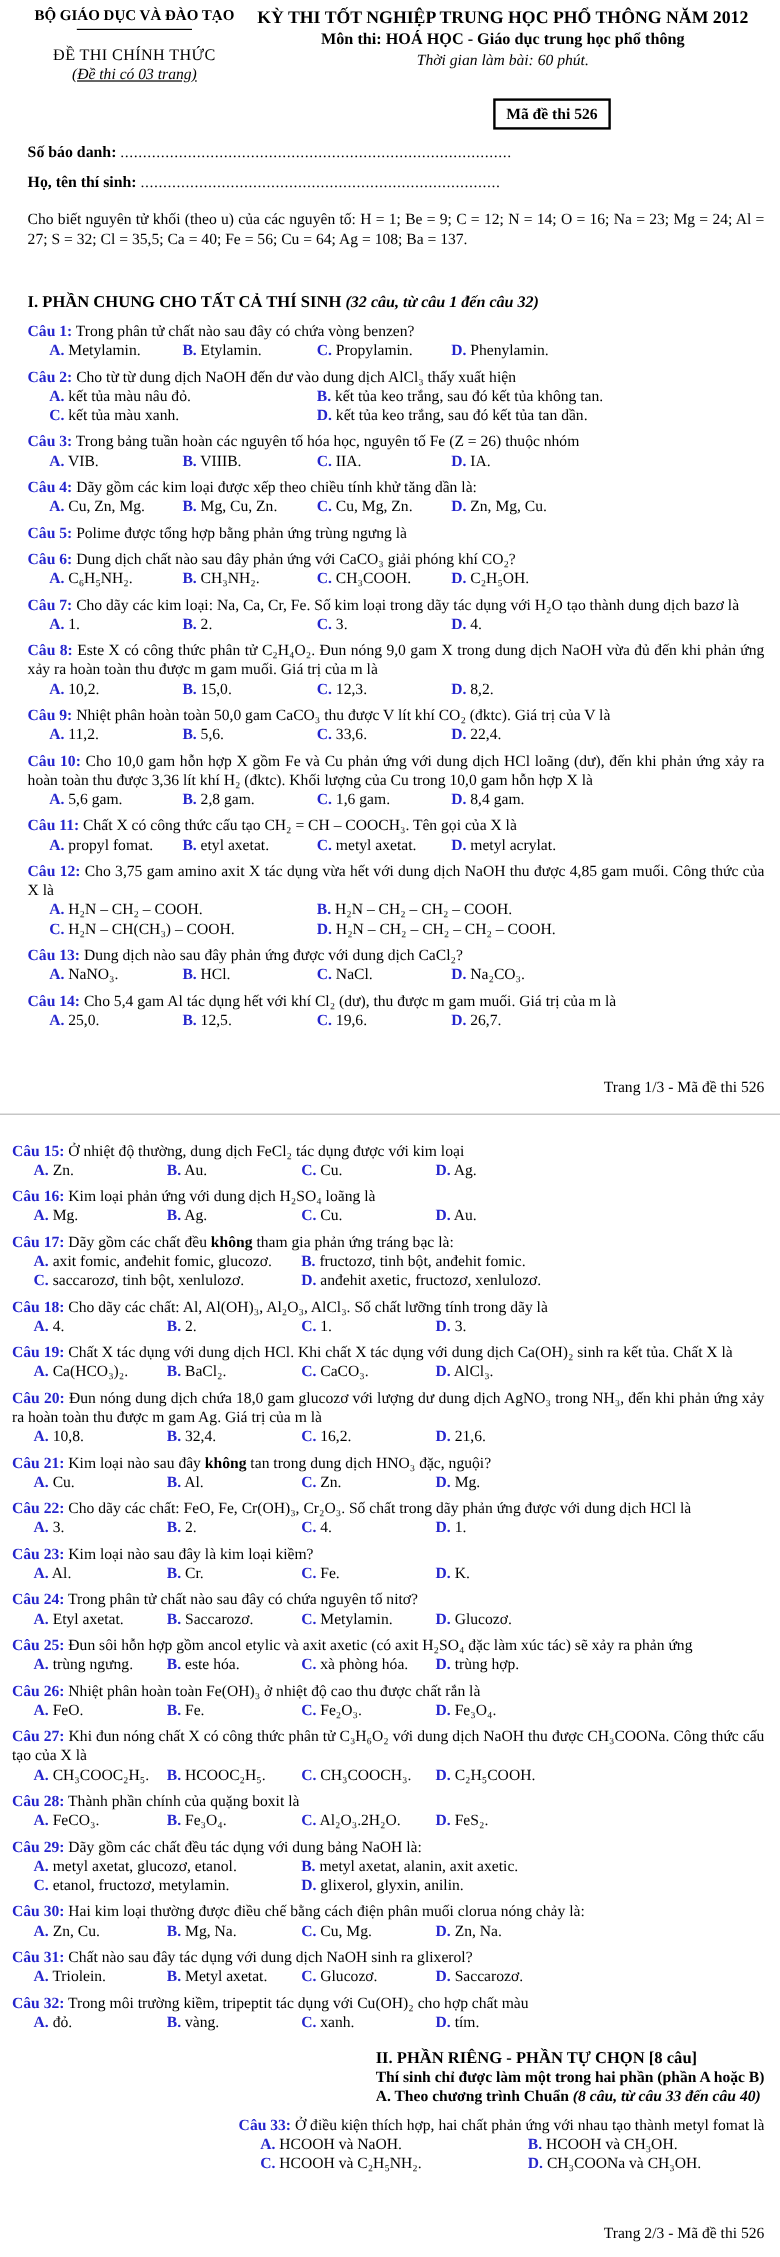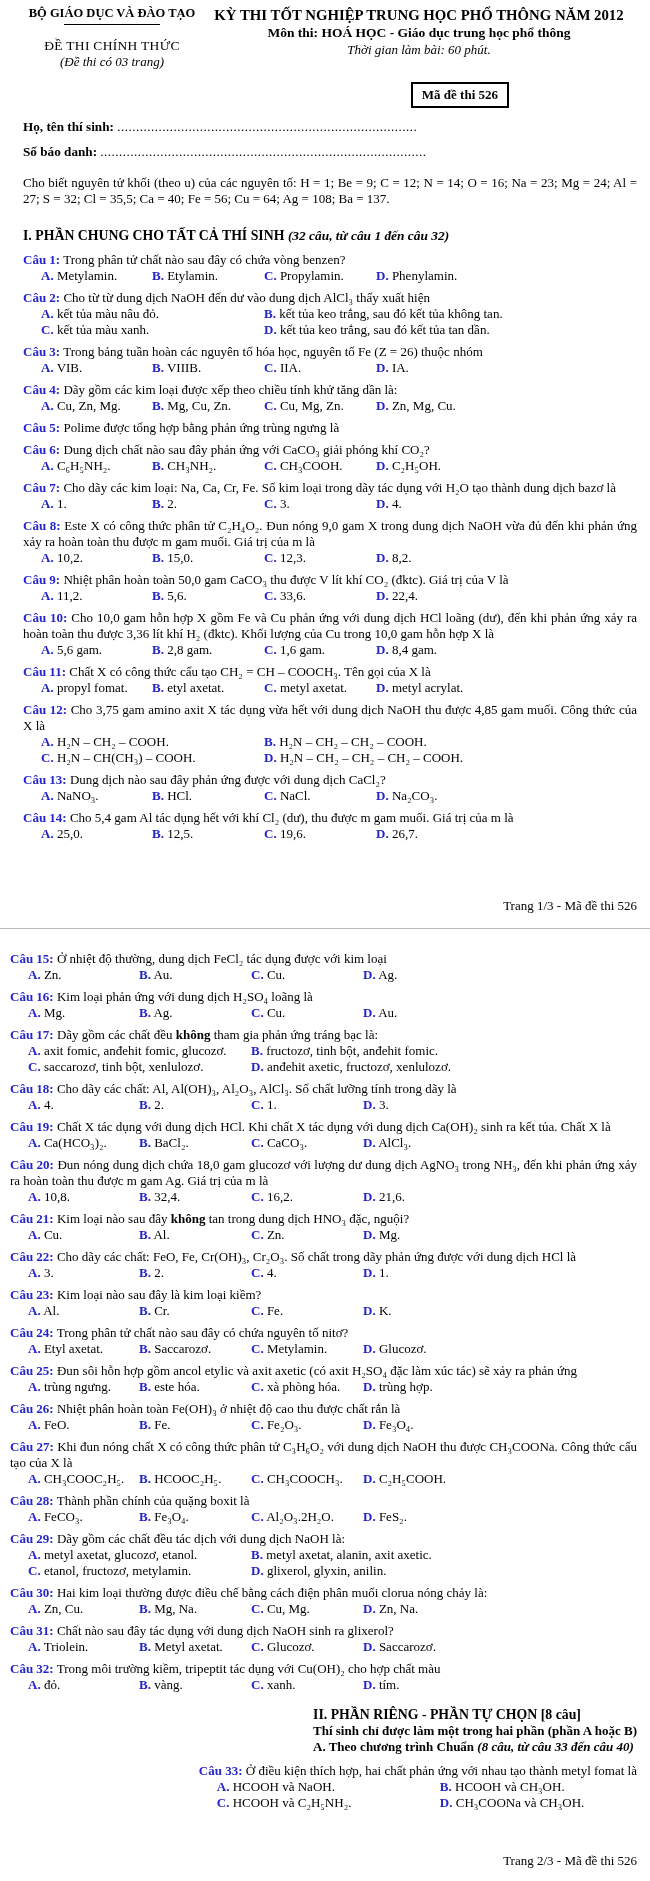--- a/index.html
+++ b/index.html
@@ -10,34 +10,34 @@
   }
   .page{display:flex;flex-direction:column;box-sizing:border-box;padding:6px 13px 6px 10px;}
   .page1{min-height:920px;padding-left:23px;}
   .page2{min-height:938px;align-items:flex-end;}
   
   .hdr{display:flex;align-items:flex-start;}
   .hl{width:178px;text-align:center;flex:none;}
   .org{font-weight:bold;font-size:12.5px;line-height:15px;}
   .orgline{width:96px;border-top:1.3px solid #000;margin:3px auto 13px auto;}
   .examlabel{font-size:13.5px;letter-spacing:.3px;line-height:16px;}
-  .examnote{font-style:italic;font-size:13px;line-height:16px;}
+  .examnote{font-style:italic;font-size:13px;line-height:16px;text-decoration:underline;}
   .hc{flex:1;text-align:center;}
   .etitle{font-weight:bold;font-size:14.8px;line-height:18px;}
   .esubject{font-weight:bold;font-size:13.5px;line-height:17px;}
   .eduration{font-style:italic;font-size:13px;line-height:17px;}
   .codebox{
     width:max-content;border:2px solid #000;padding:3px 9px;
     font-weight:bold;font-size:13px;margin:12px 128px 4px auto;
   }
   .cand{margin-top:4px;line-height:21px;}
   .cand b{font-size:13.2px;}
   .dots{letter-spacing:.5px;}
   .note{text-align:justify;}
-  .sec1{margin-top:8px;font-size:13.4px;}
+  .sec1{margin-top:24px;font-size:13.4px;}
   .sec1 b,.sec2 b{font-size:13.8px;}
   .bi{font-weight:bold;font-style:italic;}
   
   .qwrap{margin-top:2px;}
   .q{margin-top:6px;}
   .qt{margin:0;text-align:justify;}
   .qn{color:#2525cc;}
   .opts{display:grid;padding-left:18px;}
   .c4{grid-template-columns:111px 112px 112px 1fr;}
   .c2{grid-template-columns:223px 1fr;}
@@ -65,26 +65,26 @@
     <div class="hc">
       <div class="etitle">KỲ THI TỐT NGHIỆP TRUNG HỌC PHỔ THÔNG NĂM 2012</div>
       <div class="esubject">Môn thi: HOÁ HỌC - Giáo dục trung học phổ thông</div>
       <div class="eduration">Thời gian làm bài: 60 phút.</div>
     </div>
   </div>
 
   <div class="codebox">Mã đề thi 526</div>
 
   <div class="cand">
+    <b>Số báo danh:</b>
+    <span class="dots">.......................................................................................</span>
+  </div>
+  <div class="cand">
     <b>Họ, tên thí sinh:</b>
     <span class="dots">................................................................................</span>
-  </div>
-  <div class="cand">
-    <b>Số báo danh:</b>
-    <span class="dots">.......................................................................................</span>
   </div>
 
   <p class="note">Cho biết nguyên tử khối (theo u) của các nguyên tố: H = 1; Be = 9; C = 12; N = 14; O = 16; Na = 23; Mg = 24; Al = 27; S = 32; Cl = 35,5; Ca = 40; Fe = 56; Cu = 64; Ag = 108; Ba = 137.</p>
 
   <div class="sec1">
     <b>I. PHẦN CHUNG CHO TẤT CẢ THÍ SINH </b><span class="bi">(32 câu, từ câu 1 đến câu 32)</span>
   </div>
 
   <div class="qwrap" id="qp1">
       <div class="q">
@@ -337,21 +337,21 @@
       <div class="q">
         <p class="qt"><b class="qn">Câu 28:</b> <span>Thành phần chính của quặng boxit là</span></p>
         <div class="opts c4">
           <span class="opt"><b class="ol">A.</b> FeCO₃.</span>
           <span class="opt"><b class="ol">B.</b> Fe₃O₄.</span>
           <span class="opt"><b class="ol">C.</b> Al₂O₃.2H₂O.</span>
           <span class="opt"><b class="ol">D.</b> FeS₂.</span>
         </div>
       </div>
       <div class="q">
-        <p class="qt"><b class="qn">Câu 29:</b> <span>Dãy gồm các chất đều tác dịch với dung dịch NaOH là:</span></p>
+        <p class="qt"><b class="qn">Câu 29:</b> <span>Dãy gồm các chất đều tác dụng với dung bảng NaOH là:</span></p>
         <div class="opts c2">
           <span class="opt"><b class="ol">A.</b> metyl axetat, glucozơ, etanol.</span>
           <span class="opt"><b class="ol">B.</b> metyl axetat, alanin, axit axetic.</span>
           <span class="opt"><b class="ol">C.</b> etanol, fructozơ, metylamin.</span>
           <span class="opt"><b class="ol">D.</b> glixerol, glyxin, anilin.</span>
         </div>
       </div>
       <div class="q">
         <p class="qt"><b class="qn">Câu 30:</b> <span>Hai kim loại thường được điều chế bằng cách điện phân muối clorua nóng chảy là:</span></p>
         <div class="opts c4">

